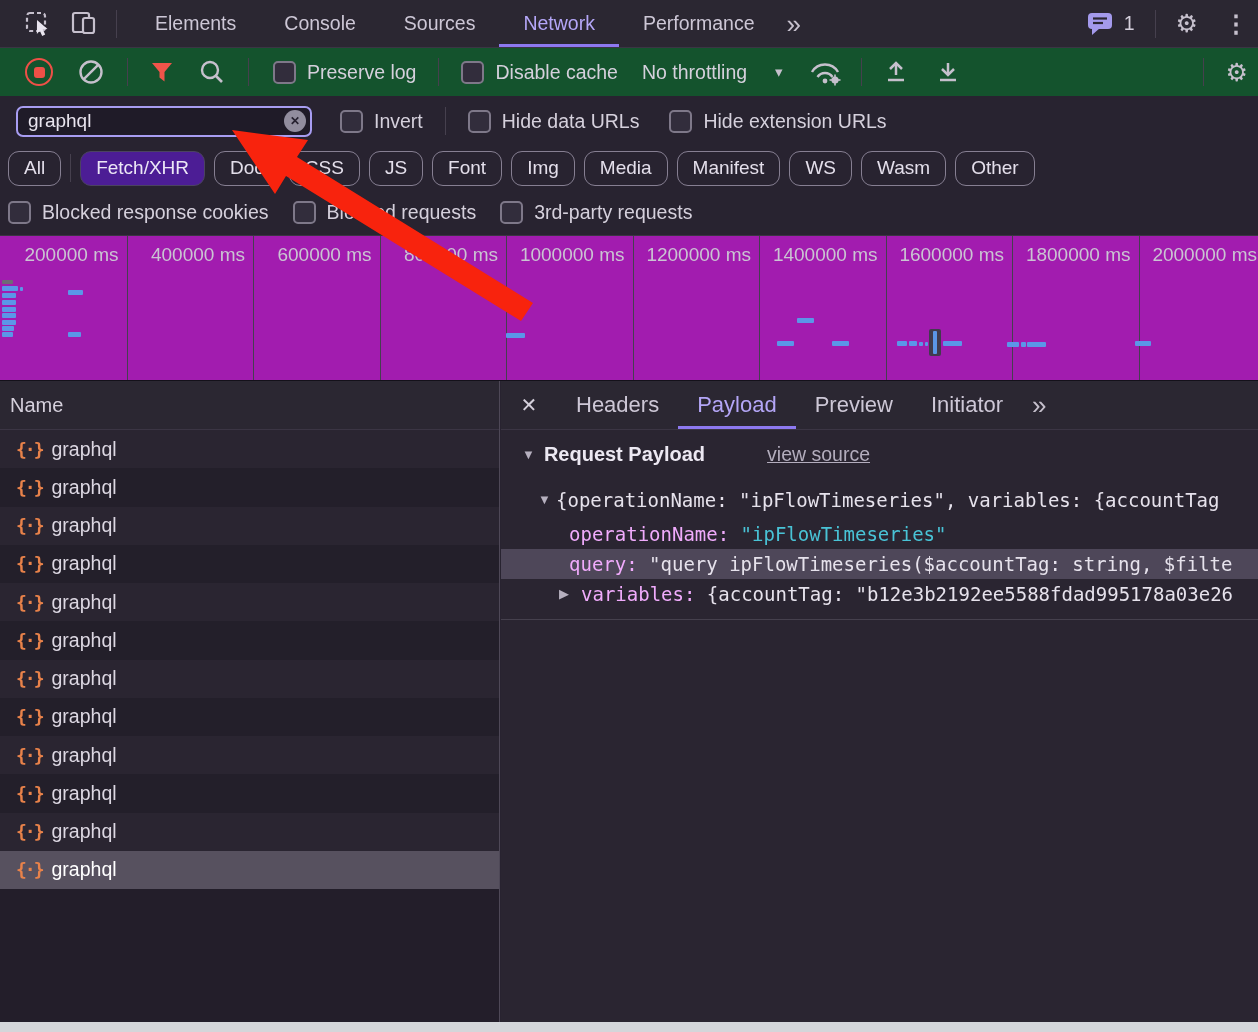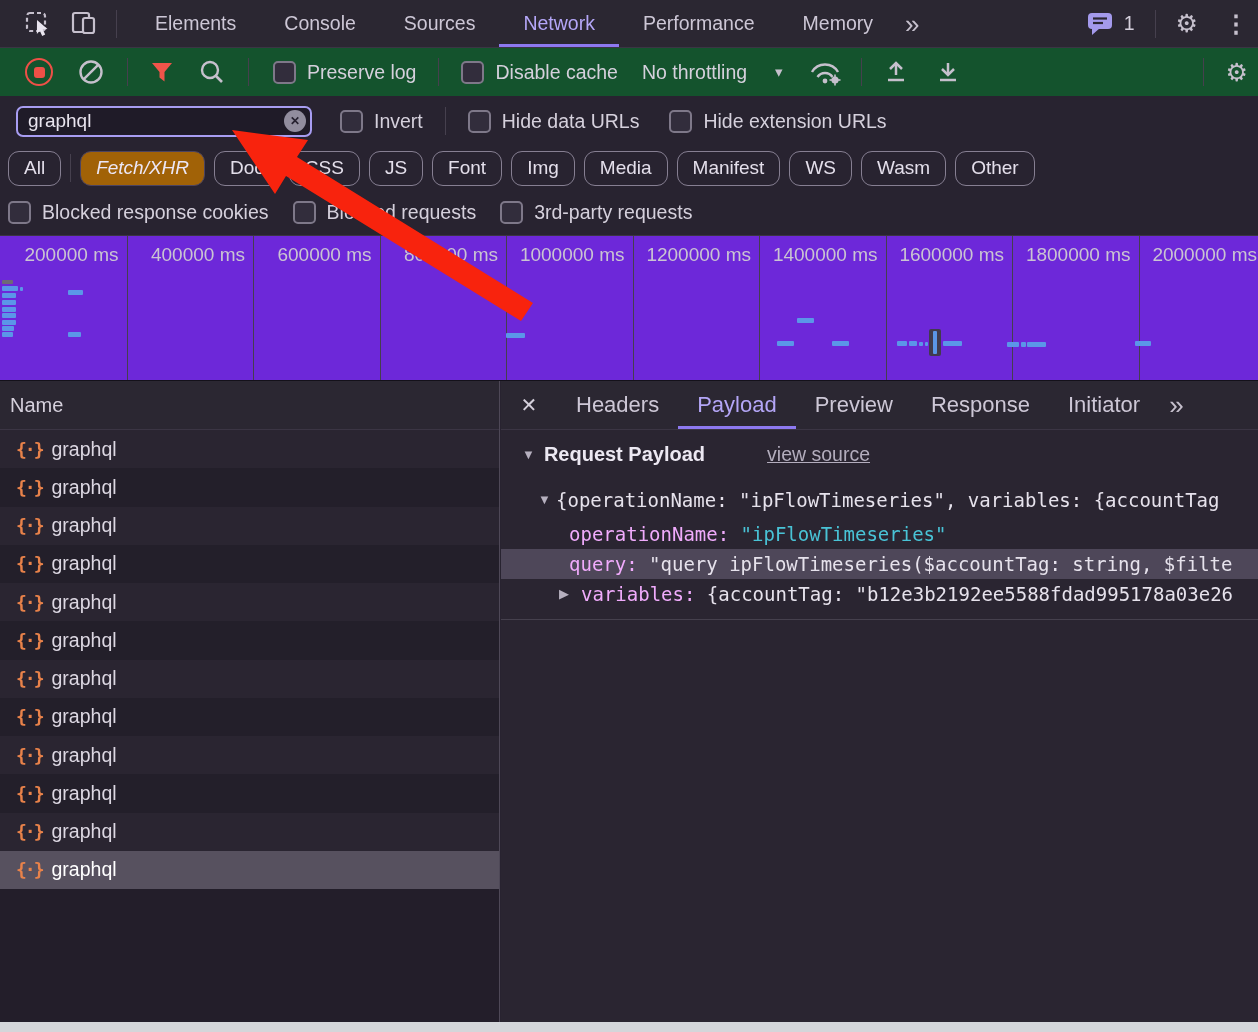--- a/index.html
+++ b/index.html
@@ -32,27 +32,27 @@
   .finput{position:relative;width:296px;height:31px;margin-left:8px;flex:none;}
   .finput input{width:100%;height:100%;box-sizing:border-box;background:#1f1b28;border:2px solid #a89df2;
       border-radius:7px;color:#e9e5ef;font-size:19px;font-family:"Liberation Sans",sans-serif;padding:0 34px 0 10px;outline:none;}
   .fclear{position:absolute;right:6px;top:4.5px;width:22px;height:22px;border-radius:50%;background:#918d9e;
       display:flex;align-items:center;justify-content:center;font-size:12px;font-weight:bold;color:#262130;}
 
   
   .chipbar{left:0;top:146px;width:1258px;height:44px;}
   .chip{height:33px;padding:0 15px;border:1.5px solid #867f92;border-radius:11px;display:flex;align-items:center;
       font-size:19px;color:#e4dfeb;white-space:nowrap;flex:none;}
-  .chip.active{background:#a16207;border-color:#4b4360;color:#ece7f6;font-style:italic;}
+  .chip.active{background:#4c1d95;border-color:#4b4360;color:#ece7f6;}
 
   
   .optbar{left:0;top:190px;width:1258px;height:45px;}
 
   
-  .timeline{left:0;top:235px;width:1258px;height:146px;background:#6d28d9;border-top:1px solid #3b3544;
+  .timeline{left:0;top:235px;width:1258px;height:146px;background:#a21caf;border-top:1px solid #3b3544;
       border-bottom:1px solid #14111a;box-sizing:border-box;overflow:hidden;}
   .gline{position:absolute;top:0;bottom:0;width:1px;background:#453f4f;}
   .tick{position:absolute;top:8px;width:140px;text-align:right;font-size:19px;color:#cac4d2;white-space:nowrap;}
   .bar{position:absolute;background:#5b96e8;border-radius:1px;}
   .bar.gray{background:#6e6a77;}
   .wfmarker{position:absolute;background:#413b4d;border-radius:2px;}
   .wfmarker i{position:absolute;left:4px;top:2px;width:4px;bottom:2px;background:#5b96e8;display:block;border-radius:1px;}
 
   
   .split{left:0;top:381px;width:1258px;height:641px;}
@@ -107,21 +107,20 @@
         <rect x="13" y="8" width="11" height="15" rx="2" fill="#2b2732" stroke="#c6c0cd" stroke-width="2.2"></rect>
       </svg>
     </span>
     <span class="vdiv" style="margin-left:18px"></span>
     <div class="tablist">
         <div class="tab">Elements</div>
         <div class="tab">Console</div>
         <div class="tab">Sources</div>
         <div class="tab active">Network</div>
         <div class="tab">Performance</div>
-        <div class="tab">Memory</div>
       </div>
     <span class="chevrons" style="margin-left:8px">»</span>
     <span class="spacer"></span>
     <span class="icon">
       <svg width="30" height="27" viewBox="0 0 30 27">
         <rect x="2" y="3" width="24" height="16" rx="4" fill="#a49aec"></rect>
         <polygon points="6,18 14,18 6,25" fill="#a49aec"></polygon>
         <line x1="7" y1="8.5" x2="21" y2="8.5" stroke="#2b2732" stroke-width="2.2"></line>
         <line x1="7" y1="13" x2="17" y2="13" stroke="#2b2732" stroke-width="2.2"></line>
       </svg>
@@ -350,21 +349,20 @@
           </div>
         </div>
     </div>
     <div class="pane-right">
       <div class="dtabs">
         <span class="closex">✕</span>
         <span style="display:flex" id="dtablist">
             <div class="dtab">Headers</div>
             <div class="dtab active">Payload</div>
             <div class="dtab">Preview</div>
-            <div class="dtab">Response</div>
             <div class="dtab">Initiator</div>
           </span>
         <span class="chevrons" style="align-self:center;margin-left:10px">»</span>
       </div>
       <div class="payload">
         <div class="phead">
           <span class="ptri-h">▼</span>
           <span class="ptitle">Request Payload</span>
           <span class="pviewsrc">view source</span>
         </div>

